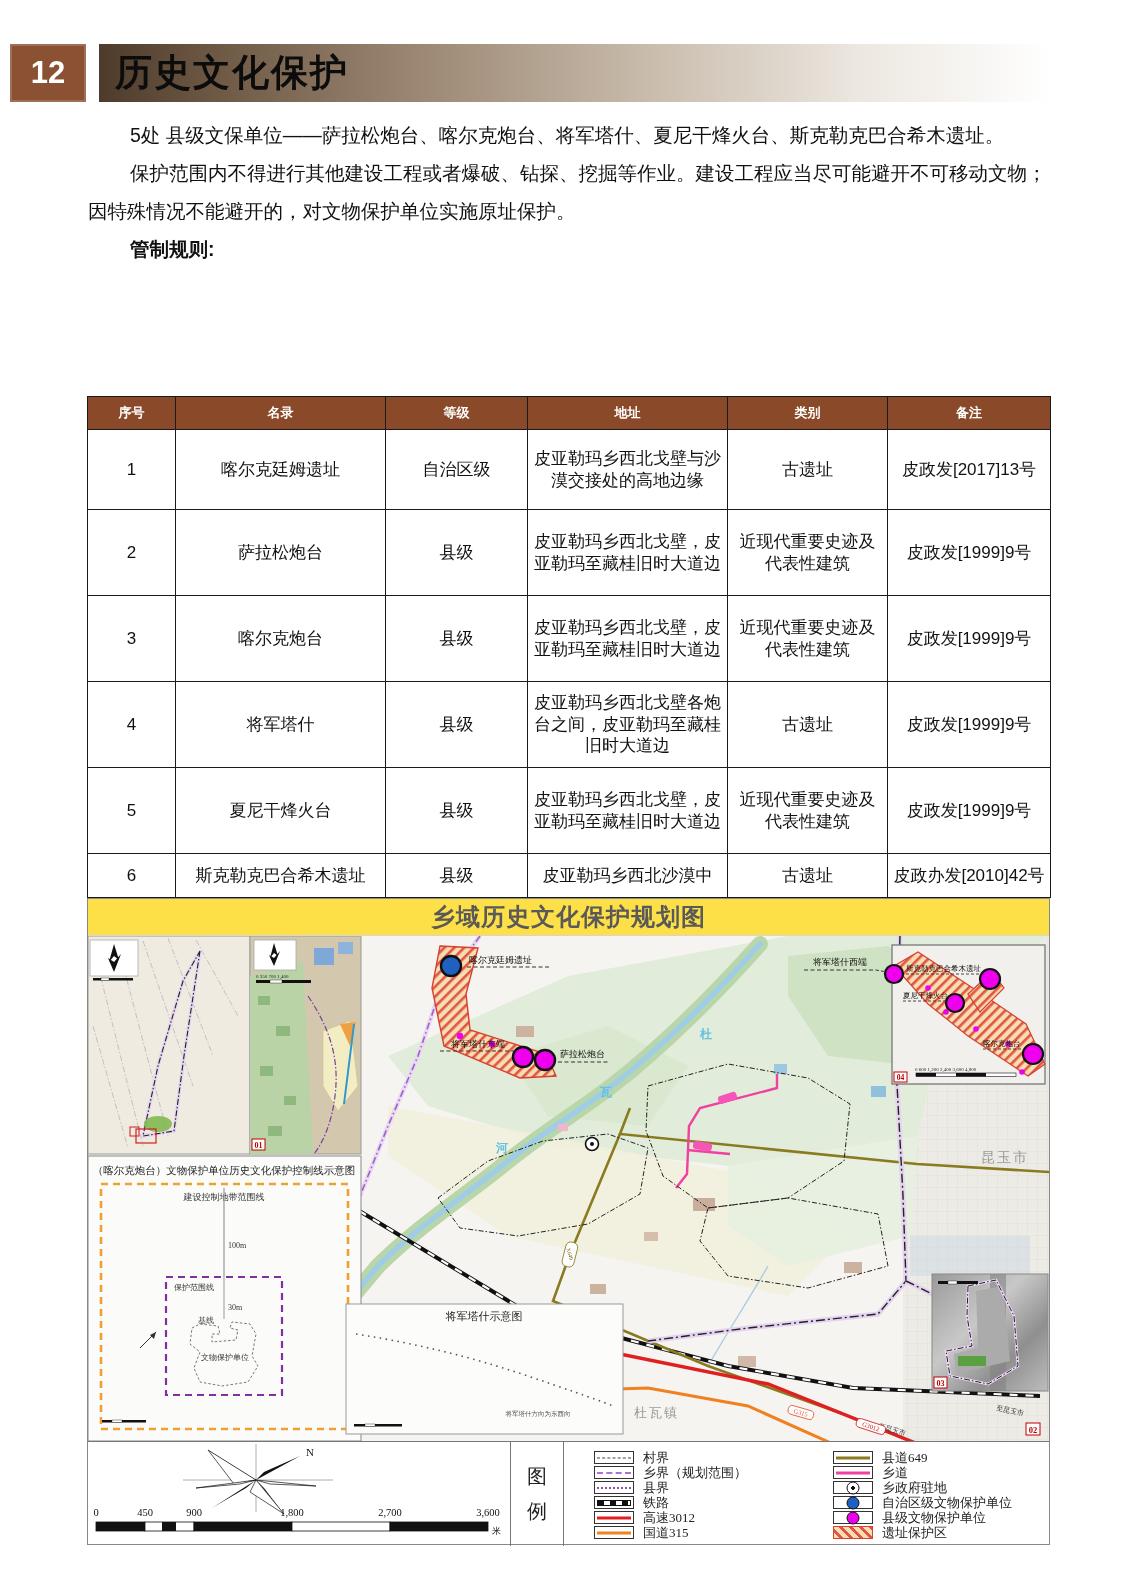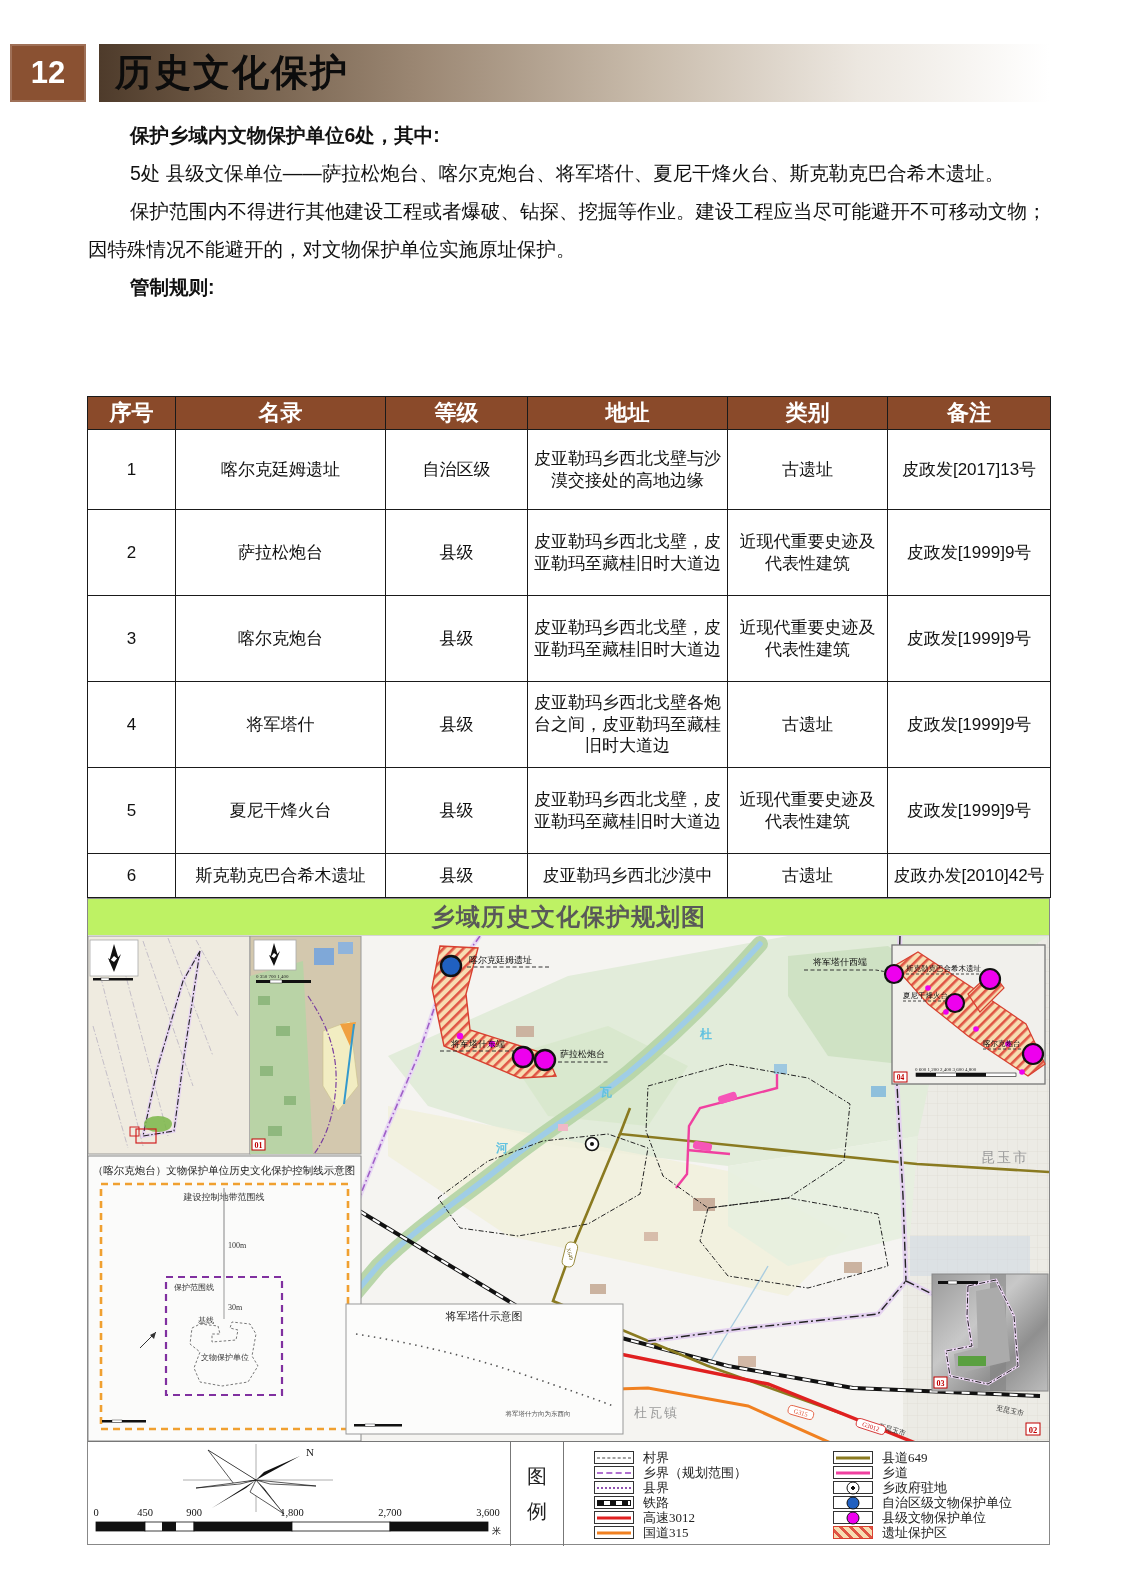--- a/index.html
+++ b/index.html
@@ -18,26 +18,26 @@
   
   #intro{position:absolute;left:88px;top:116px;width:962px;}
   #intro p{margin:0;font-size:19.5px;line-height:38px;}
   .indent{text-indent:42px;}
   .bold{font-weight:bold;font-size:20px;}
 
   
   #relic-table{position:absolute;left:87px;top:396px;width:963px;border-collapse:collapse;table-layout:fixed;}
   #relic-table th,#relic-table td{border:1.5px solid #1a1a1a;text-align:center;vertical-align:middle;
     font-size:17px;line-height:1.28;padding:1px 5px;}
-  #relic-table th{background:#8a4a2a;color:#fff;font-weight:bold;height:30px;font-size:22px;}
+  #relic-table th{background:#8a4a2a;color:#fff;font-weight:bold;height:30px;font-size:13px;}
   .rh1{height:80px;} .rh2{height:86px;} .rh6{height:44px;}
 
   
   #figure{position:absolute;left:87px;top:898px;width:963px;height:647px;border:1px solid #888;background:#fff;box-sizing:border-box;}
-  #fig-title{height:36px;background:#bef264;border-bottom:1px solid #d5d5d5;text-align:center;
+  #fig-title{height:36px;background:#fde047;border-bottom:1px solid #d5d5d5;text-align:center;
     font-size:24px;font-weight:bold;color:#595959;line-height:36px;letter-spacing:1px;}
   #map-wrap{position:relative;height:505px;overflow:hidden;}
   #map-wrap svg{position:absolute;left:0;top:0;}
   #legend-row{height:104px;border-top:1px solid #777;display:flex;font-family:"Liberation Serif","DejaVu Serif",serif;}
   #compass-cell{width:422px;border-right:1px solid #777;position:relative;}
   #legend-label-cell{width:52px;border-right:1px solid #777;display:flex;flex-direction:column;
     align-items:center;justify-content:center;gap:8px;}
   #legend-label-cell span{font-size:20px;color:#222;}
   #legend-items-cell{flex:1;padding:8px 0 0 30px;display:grid;grid-template-columns:225px 1fr;
     grid-template-rows:repeat(6,15px);grid-auto-flow:column;column-gap:14px;row-gap:0;}
@@ -69,21 +69,20 @@
 <div id="page">
 
   <div id="chapter-box">
     <span>12</span>
   </div>
   <div id="title-bar">
     <h1>历史文化保护</h1>
   </div>
 
   <div id="intro">
-    <p class="indent bold">保护乡域内文物保护单位6处，其中:</p>
     <p class="indent">5处   县级文保单位——萨拉松炮台、喀尔克炮台、将军塔什、夏尼干烽火台、斯克勒克巴合希木遗址。</p>
     <p class="indent">保护范围内不得进行其他建设工程或者爆破、钻探、挖掘等作业。建设工程应当尽可能避开不可移动文物；因特殊情况不能避开的，对文物保护单位实施原址保护。</p>
     <p class="indent bold">管制规则:</p>
   </div>
 
   <table id="relic-table">
     <colgroup>
       <col style="width:88px">
         <col style="width:210px">
         <col style="width:142px">

